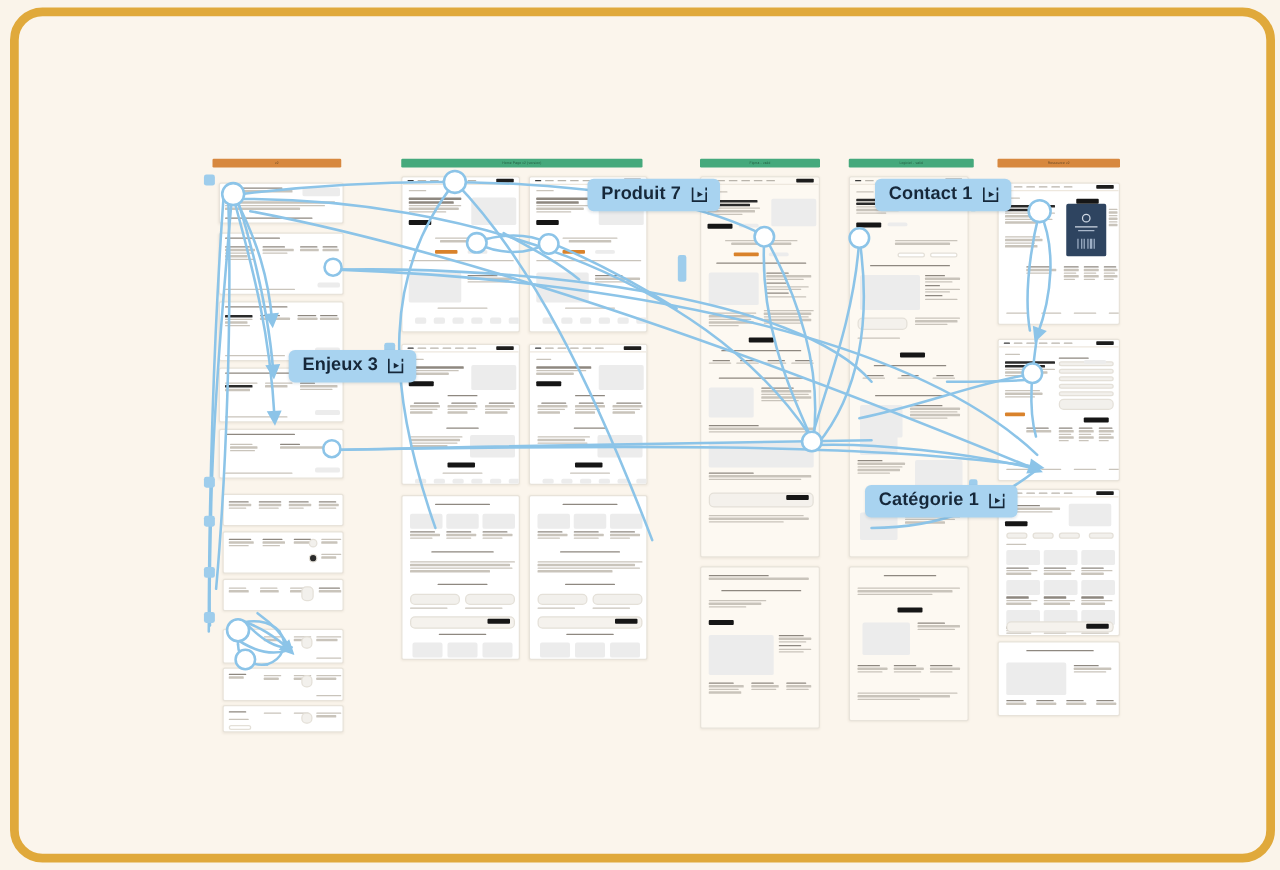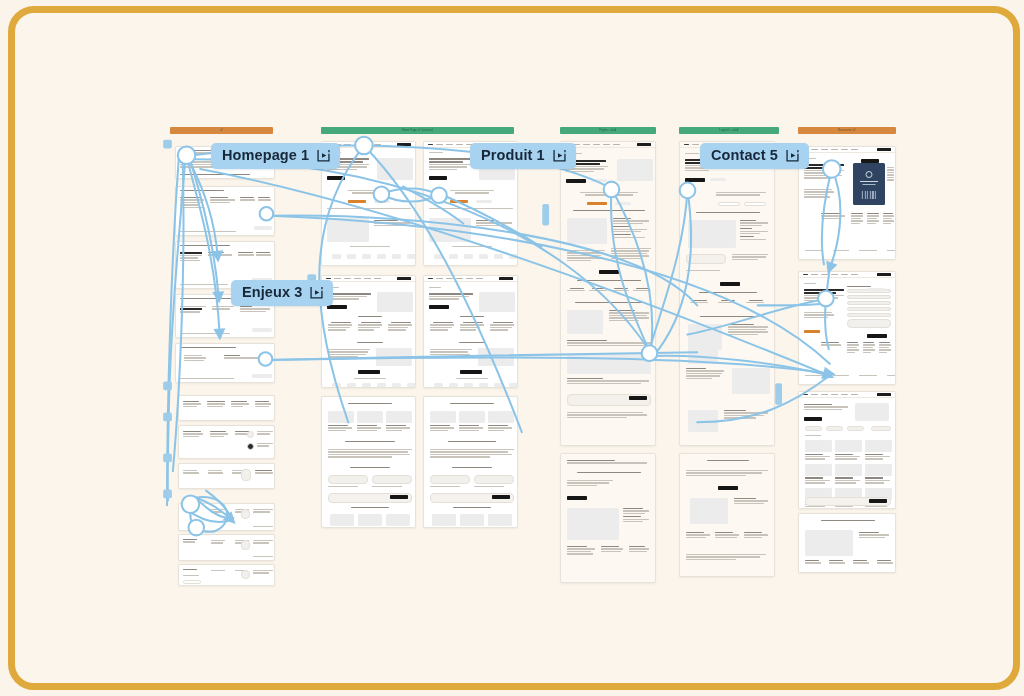--- a/index.html
+++ b/index.html
@@ -1339,59 +1339,59 @@
         <rect x="152" y="410" width="9" height="9" rx="2"></rect>
         <rect x="152" y="452" width="9" height="9" rx="2"></rect>
         <rect x="152" y="489" width="9" height="9" rx="2"></rect>
         <rect x="300" y="268" width="9" height="9" rx="2"></rect>
         <rect x="541" y="196" width="7" height="22" rx="2"></rect>
         <rect x="780" y="140" width="7" height="20" rx="2"></rect>
         <rect x="780" y="380" width="7" height="22" rx="2"></rect>
       </g>
     </svg>
 
-    <div class="plabel" style="left:196px; top:130px;">
-      <span class="ptxt">Homepage 1</span>
+
+    <div class="plabel" style="left:455px; top:130px;">
+      <span class="ptxt">Produit 7</span>
       <span class="picon">
         <svg viewBox="0 0 16 16" width="15" height="15" fill="none" stroke="#16283a" stroke-width="1.4">
           <path d="M2.2 2.2 L2.2 13.8 L13.8 13.8 L13.8 6.2"></path>
           <path d="M13.8 2.2 L13.8 4.6"></path>
           <path d="M6.4 5.6 L11 8 L6.4 10.4 Z" fill="#16283a" stroke="none"></path>
         </svg>
       </span>
     </div>
 
-    <div class="plabel" style="left:455px; top:130px;">
-      <span class="ptxt">Produit 1</span>
-      <span class="picon">
-        <svg viewBox="0 0 16 16" width="15" height="15" fill="none" stroke="#16283a" stroke-width="1.4">
-          <path d="M2.2 2.2 L2.2 13.8 L13.8 13.8 L13.8 6.2"></path>
-          <path d="M13.8 2.2 L13.8 4.6"></path>
-          <path d="M6.4 5.6 L11 8 L6.4 10.4 Z" fill="#16283a" stroke="none"></path>
-        </svg>
-      </span>
-    </div>
-
     <div class="plabel" style="left:685px; top:130px;">
-      <span class="ptxt">Contact 5</span>
+      <span class="ptxt">Contact 1</span>
       <span class="picon">
         <svg viewBox="0 0 16 16" width="15" height="15" fill="none" stroke="#16283a" stroke-width="1.4">
           <path d="M2.2 2.2 L2.2 13.8 L13.8 13.8 L13.8 6.2"></path>
           <path d="M13.8 2.2 L13.8 4.6"></path>
           <path d="M6.4 5.6 L11 8 L6.4 10.4 Z" fill="#16283a" stroke="none"></path>
         </svg>
       </span>
     </div>
 
     <div class="plabel" style="left:216px; top:267px;">
       <span class="ptxt">Enjeux 3</span>
       <span class="picon">
         <svg viewBox="0 0 16 16" width="15" height="15" fill="none" stroke="#16283a" stroke-width="1.4">
           <path d="M2.2 2.2 L2.2 13.8 L13.8 13.8 L13.8 6.2"></path>
           <path d="M13.8 2.2 L13.8 4.6"></path>
           <path d="M6.4 5.6 L11 8 L6.4 10.4 Z" fill="#16283a" stroke="none"></path>
         </svg>
       </span>
     </div>
 
+    <div class="plabel" style="left:677px; top:375px;">
+      <span class="ptxt">Catégorie 1</span>
+      <span class="picon">
+        <svg viewBox="0 0 16 16" width="15" height="15" fill="none" stroke="#16283a" stroke-width="1.4">
+          <path d="M2.2 2.2 L2.2 13.8 L13.8 13.8 L13.8 6.2"></path>
+          <path d="M13.8 2.2 L13.8 4.6"></path>
+          <path d="M6.4 5.6 L11 8 L6.4 10.4 Z" fill="#16283a" stroke="none"></path>
+        </svg>
+      </span>
+    </div>
 
   </div>
 </div>
 
 </body></html>

